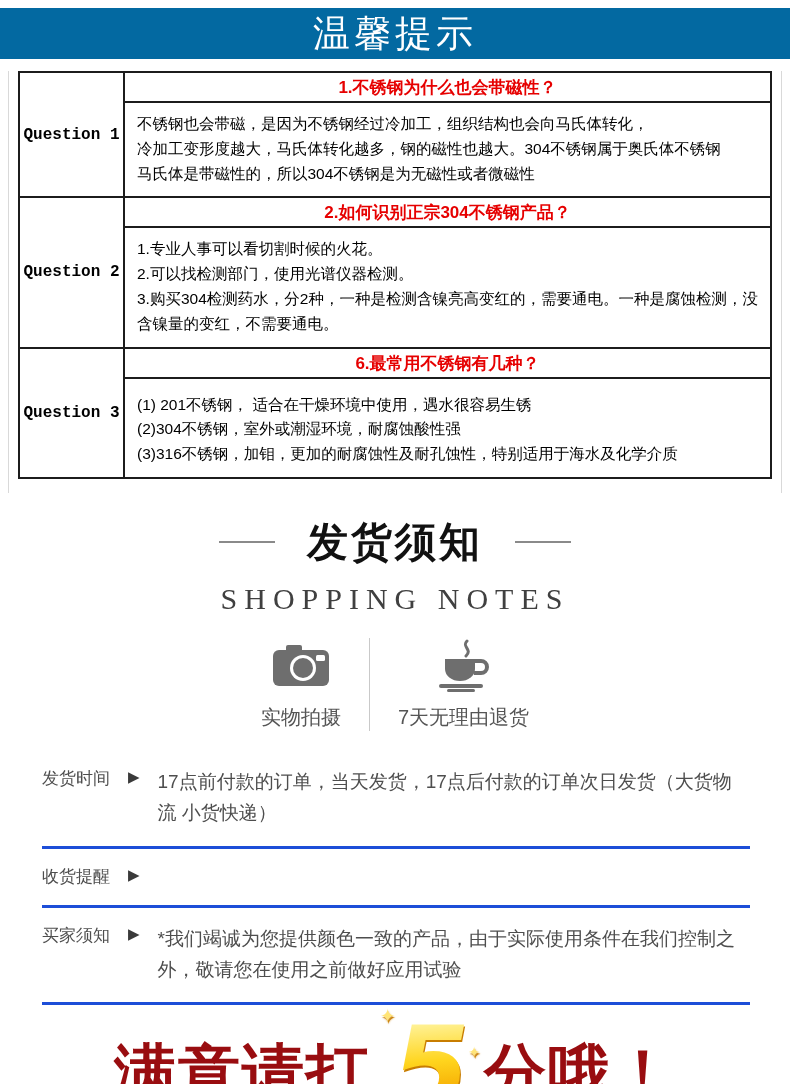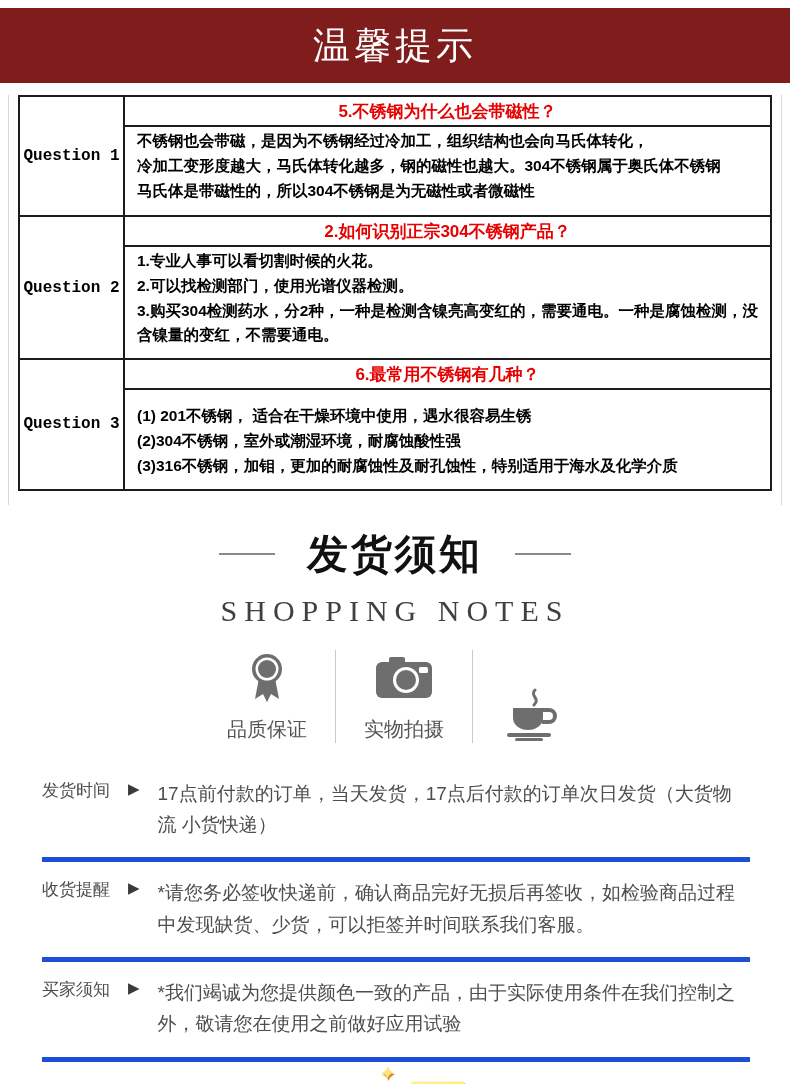--- a/index.html
+++ b/index.html
@@ -5,21 +5,21 @@
   * { margin: 0; padding: 0; box-sizing: border-box; }
   html, body { background: #fff; }
   body {
     width: 790px; height: 1084px; margin: 0 auto; overflow: hidden;
     font-family: "Liberation Sans", "DejaVu Sans", sans-serif;
     color: #000; position: relative;
   }
 
   
   .top-banner {
-    margin-top: 8px; height: 75px; background: #7f1d1d;
+    margin-top: 8px; height: 51px; background: #0369a1;
     display: flex; align-items: center; justify-content: center;
   }
   .top-banner .title {
     color: #fff; font-size: 37px; letter-spacing: 4px; font-weight: 400;
   }
 
   
   .table-wrap {
     margin: 12px 8px 0 8px; padding: 0 9px 14px 9px;
     border-left: 1px solid #d9d9d9; border-right: 1px solid #d9d9d9;
@@ -32,21 +32,21 @@
   td.q-label {
     width: 105px; text-align: center;
     font-family: "Liberation Mono", "DejaVu Sans Mono", monospace;
     font-weight: 700; font-size: 16px;
   }
   .q-head {
     border-bottom: 2px solid #1c1c1c; text-align: center;
     color: #e60000; font-weight: 700; font-size: 17px; padding: 3px 0 2px 0;
   }
   .q-body {
-    padding: 2px 10px 10px 12px; font-size: 15.5px; font-weight: 700;
+    padding: 9px 10px 10px 12px; font-size: 15.5px; font-weight: 400;
     line-height: 1.6; white-space: pre-line;
   }
   .row1 .q-body { min-height: 88px; }
   .row3 .q-body { min-height: 86px; padding-top: 14px; }
 
   
   .ship-title {
     margin-top: 22px; display: flex; align-items: center; justify-content: center; gap: 32px;
   }
   .dash { width: 56px; height: 2px; background: #8a8a8a; }
@@ -66,21 +66,21 @@
     padding: 0 28px; color: #6e6e6e;
   }
   .feature + .feature { border-left: 1px solid #c9c9c9; }
   .feature .icon-box { height: 56px; display: flex; align-items: center; justify-content: center; }
   .feature .f-label { margin-top: 10px; font-size: 20px; color: #555; }
 
   
   .notes { margin: 20px 40px 0 42px; }
   .note-row {
     display: flex; align-items: flex-start; gap: 10px;
-    padding: 15px 0 17px 0; border-bottom: 5px solid #1d4ed8;
+    padding: 15px 0 17px 0; border-bottom: 3px solid #1d4ed8;
   }
   .note-label { width: 76px; flex: none; font-size: 17px; color: #4e4e4e; padding-top: 1px; }
   .note-arrow { flex: none; color: #3a3a3a; font-size: 15px; padding-top: 2px; }
   .note-text { flex: 1; font-size: 19px; color: #4e4e4e; line-height: 1.65; padding-left: 8px; }
 
   
   .score-banner {
     margin-top: 14px; height: 108px;
     display: flex; align-items: center; justify-content: center;
   }
@@ -107,21 +107,21 @@
 <div class="top-banner">
   <div class="title">温馨提示</div>
 </div>
 
 <div class="table-wrap">
   <table class="qa">
     <tbody>
         <tr class="row1">
       <td class="q-label">Question 1</td>
       <td>
-        <div class="q-head">5.不锈钢为什么也会带磁性？</div>
+        <div class="q-head">1.不锈钢为什么也会带磁性？</div>
         <div class="q-body"> 不锈钢也会带磁，是因为不锈钢经过冷加工，组织结构也会向马氏体转化，
 冷加工变形度越大，马氏体转化越多，钢的磁性也越大。304不锈钢属于奥氏体不锈钢
 马氏体是带磁性的，所以304不锈钢是为无磁性或者微磁性</div>
       </td>
     </tr>
     <tr class="row2">
       <td class="q-label">Question 2</td>
       <td>
         <div class="q-head">2.如何识别正宗304不锈钢产品？</div>
         <div class="q-body">1.专业人事可以看切割时候的火花。
@@ -145,65 +145,53 @@
 <div class="ship-title">
   <div class="dash"></div>
   <div class="cn">发货须知</div>
   <div class="dash"></div>
 </div>
 <div class="ship-sub">SHOPPING NOTES</div>
 
 <div class="features">
   <div class="feature">
     <div class="icon-box">
-      <svg width="46" height="52" viewBox="0 0 46 52">
-        <polygon points="15,26 11,47 19,42 23,50 28,28" fill="#6e6e6e"></polygon>
-        <polygon points="31,26 35,47 27,42 23,50 18,28" fill="#6e6e6e"></polygon>
-        <circle cx="23" cy="17" r="15" fill="#6e6e6e"></circle>
-        <circle cx="23" cy="17" r="11.5" fill="#fff"></circle>
-        <circle cx="23" cy="17" r="9" fill="#6e6e6e"></circle>
-      </svg>
-    </div>
-    <div class="f-label">品质保证</div>
-  </div>
-  <div class="feature">
-    <div class="icon-box">
       <svg width="58" height="42" viewBox="0 0 58 42">
         <rect x="1" y="5" width="56" height="36" rx="6" fill="#6e6e6e"></rect>
         <rect x="14" y="0" width="16" height="8" rx="2" fill="#6e6e6e"></rect>
         <circle cx="31" cy="23" r="13" fill="#fff"></circle>
         <circle cx="31" cy="23" r="10" fill="#6e6e6e"></circle>
         <rect x="44" y="10" width="9" height="6" rx="1.5" fill="#fff"></rect>
       </svg>
     </div>
     <div class="f-label">实物拍摄</div>
   </div>
   <div class="feature">
     <div class="icon-box">
       <svg width="62" height="54" viewBox="0 0 62 54">
         <path d="M34 2 C28 8, 40 10, 33 17" stroke="#6e6e6e" stroke-width="3" fill="none" stroke-linecap="round"></path>
         <path d="M12 20 h30 v10 a15 12 0 0 1 -30 0 z" fill="#6e6e6e"></path>
         <path d="M42 22 h6 a6 6 0 0 1 0 12 h-7" stroke="#6e6e6e" stroke-width="4" fill="none"></path>
         <rect x="6" y="45" width="44" height="4" rx="2" fill="#6e6e6e"></rect>
         <rect x="14" y="50" width="28" height="3" rx="1.5" fill="#6e6e6e"></rect>
       </svg>
     </div>
+    <div class="f-label">7天无理由退货</div>
   </div>
 </div>
 
 <div class="notes">
   <div class="note-row">
     <div class="note-label">发货时间</div>
     <div class="note-arrow">▶</div>
     <div class="note-text">17点前付款的订单，当天发货，17点后付款的订单次日发货（大货物流 小货快递）</div>
   </div>
   <div class="note-row">
     <div class="note-label">收货提醒</div>
     <div class="note-arrow">▶</div>
-    <div class="note-text">*请您务必签收快递前，确认商品完好无损后再签收，如检验商品过程中发现缺货、少货，可以拒签并时间联系我们客服。</div>
   </div>
   <div class="note-row">
     <div class="note-label">买家须知</div>
     <div class="note-arrow">▶</div>
     <div class="note-text">*我们竭诚为您提供颜色一致的产品，由于实际使用条件在我们控制之外，敬请您在使用之前做好应用试验</div>
   </div>
 </div>
 
 <div class="score-banner">
   <span class="red-txt">满意请打</span>

